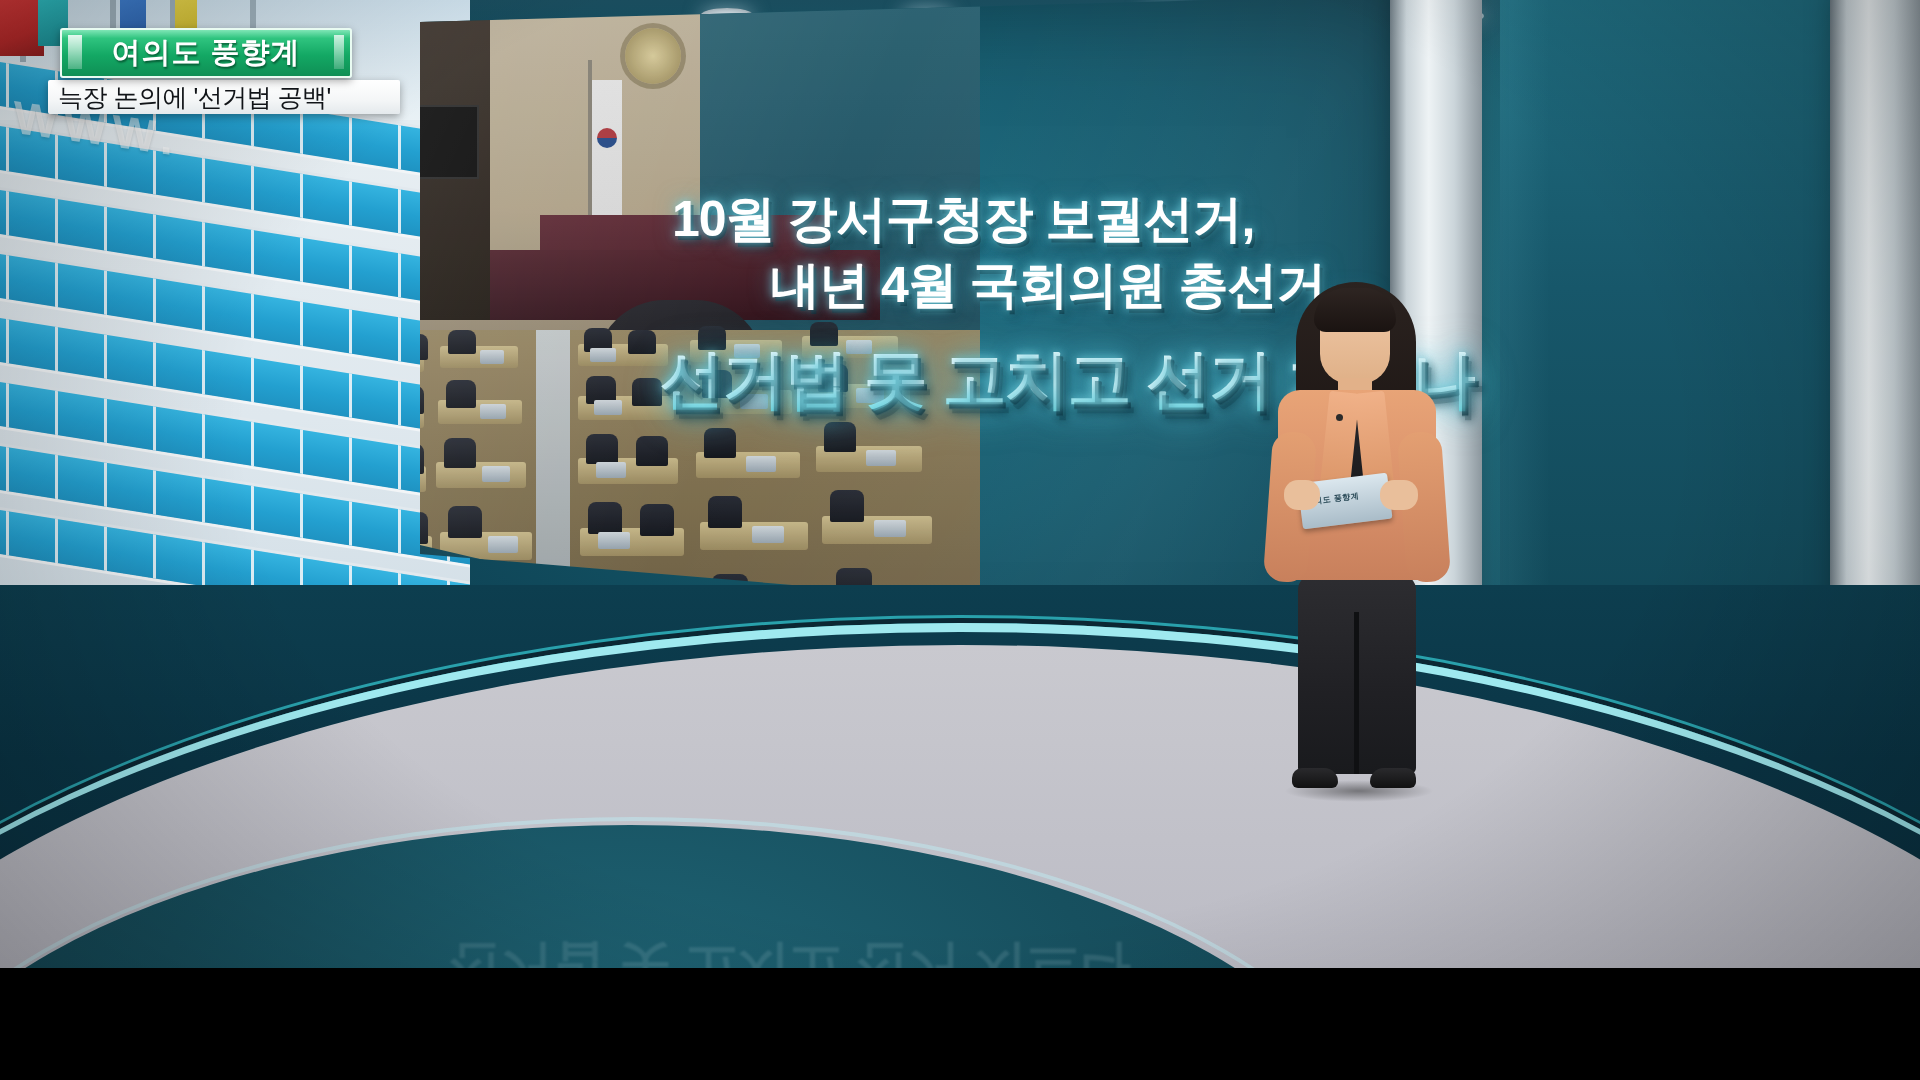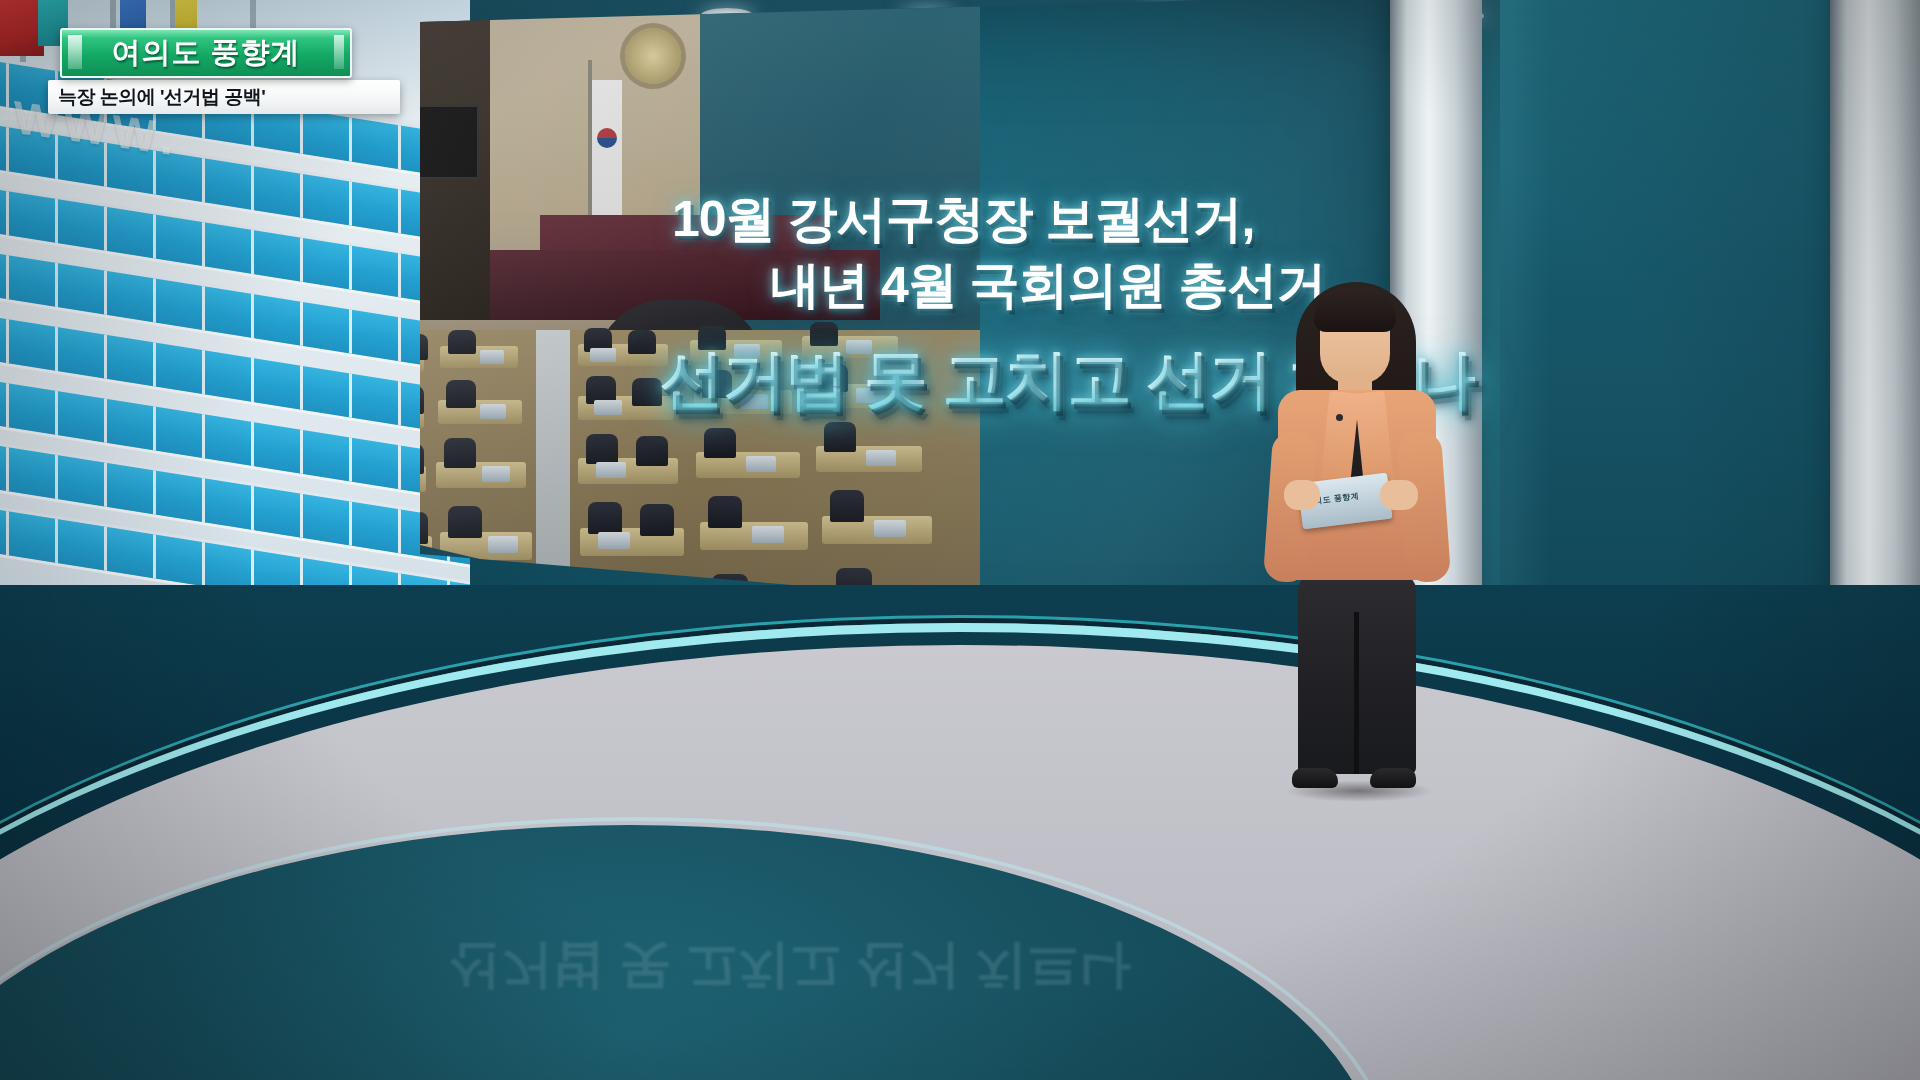--- a/index.html
+++ b/index.html
@@ -1,19 +1,19 @@
 <!DOCTYPE html>
 <html><head>
 <meta charset="utf-8">
 <style>
   html,body{margin:0;padding:0;background:#000;}
   body{font-family:"Liberation Sans","DejaVu Sans",sans-serif;}
 
   #stage{
-    position:relative;width:1920px;height:1080px;overflow:hidden;
+    position:relative;width:1920px;height:968px;overflow:hidden;
     background:#404040;
   }
 
   
   .studio-wall{
     position:absolute;left:0;top:0;width:1920px;height:760px;
     background:
       radial-gradient(ellipse 1200px 700px at 58% 38%, #1b6a7e 0%, #145869 40%, #0f4557 70%, #0b3446 100%);
   }
   
@@ -247,21 +247,21 @@
   .prog-title{
     position:relative;z-index:2;font-size:29px;font-weight:800;color:#ffffff;
     letter-spacing:1px;text-shadow:1px 2px 2px rgba(0,60,34,.65);
   }
   .sub-bar{
     margin-left:-12px;margin-top:2px;width:352px;height:34px;
     background:linear-gradient(180deg,#ffffff 0%,#f4f6f7 60%,#e4e9ec 100%);
     border-radius:2px;box-shadow:0 3px 8px rgba(0,0,0,.35);
     display:flex;align-items:center;padding:0 10px;box-sizing:border-box;
   }
-  .sub-text{font-size:19px;font-weight:700;color:#111418;letter-spacing:-.5px;white-space:nowrap;}
+  .sub-text{font-size:25px;font-weight:400;color:#111418;letter-spacing:-.5px;white-space:nowrap;}
 
   
   .vignette{position:absolute;inset:0;pointer-events:none;
     background:radial-gradient(ellipse 1300px 900px at 50% 45%, rgba(0,0,0,0) 55%, rgba(0,0,0,.30) 100%);}
 </style>
 </head>
 <body>
 
 <div id="stage">
 

